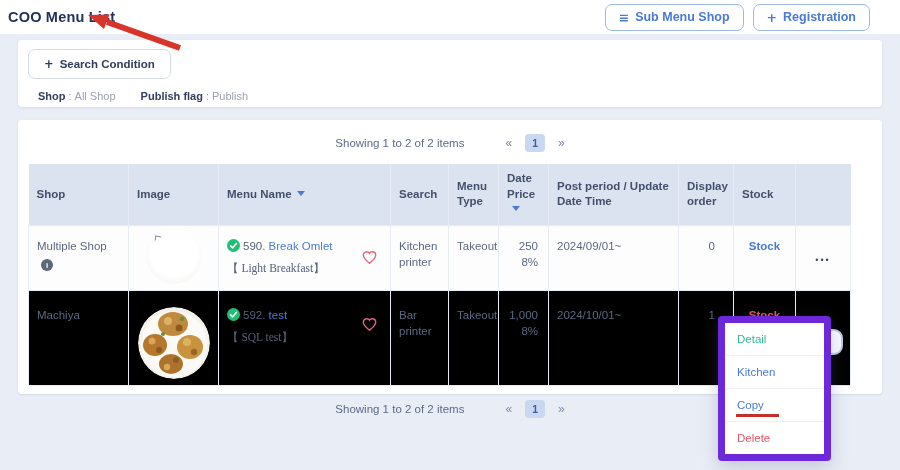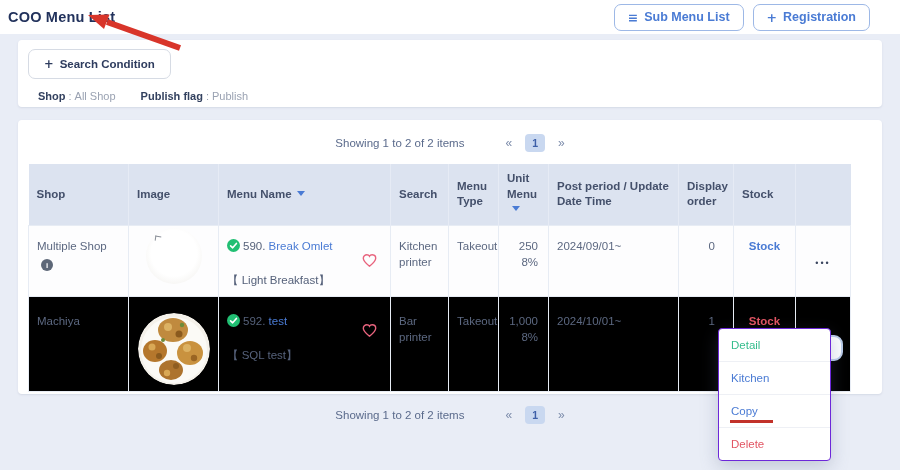--- a/index.html
+++ b/index.html
@@ -89,21 +89,21 @@
   .stock-alert { color:#e25563; font-weight:bold; cursor:pointer; }
   .info-icon {
     display:inline-flex; align-items:center; justify-content:center;
     width:12px; height:12px; border-radius:50%; background:#5d6778;
     color:#fff; font-size:8px; font-weight:bold; font-style:normal;
     margin-left:4px; vertical-align:-2px; cursor:pointer;
   }
   .menu-cell { position:relative; padding-right:34px !important; }
   .check-icon { vertical-align:-2px; margin-right:3px; }
   .menu-number { color:#55617a; }
-  .menu-sub { color:#55617a; margin-top:18px; }
+  .menu-sub { color:#55617a; margin-top:6px;font-family:Liberation Serif, serif; }
   .heart-icon { position:absolute; right:12px; top:50%; margin-top:-9px; cursor:pointer; }
   tr.row-2 .heart-icon { top:34px; }
 
   .img-plate {
     display:inline-block; width:56px; height:56px; border-radius:50%;
     background:radial-gradient(circle at 50% 45%, #ffffff 55%, #f3f2ef 85%, #ecebe7 100%);
     position:relative;
   }
   .img-plate .broken-mark {
     position:absolute; left:9px; top:8px; width:6px; height:5px;
@@ -115,22 +115,22 @@
   .ellipsis-btn {
     background:none; border:none; color:#3c4760; font-size:9px; letter-spacing:2px;
     cursor:pointer; font-family:"Liberation Sans", sans-serif; padding:4px 6px;
   }
   .ellipsis-btn.focused {
     border:2px solid #b9cbe9; border-radius:9px; background:#fbfcff; padding:6px 10px;
   }
 
   
   .action-menu {
-    position:absolute; left:718px; top:328px; width:113px; z-index:20;
-    background:#fff; border:1px solid #6d28d9; border-radius:4px;
+    position:absolute; left:718px; top:316px; width:113px; z-index:20;
+    background:#fff; border:7px solid #6d28d9; border-radius:4px;
     box-shadow:0 6px 18px rgba(95,105,135,.28);
   }
   .action-item {
     display:block; width:100%; text-align:left; background:none; border:none;
     border-bottom:1px solid #eef0f5; padding:10px 12px; font-size:11.5px;
     cursor:pointer; font-family:"Liberation Sans", sans-serif; position:relative;
   }
   .action-item:last-child { border-bottom:none; }
   .action-detail { color:#35bd8d; }
   .action-update { color:#4a7bd4; }
@@ -145,21 +145,21 @@
   .arrow-annotation { left:80px; top:6px; }
 </style>
 </head>
 <body>
 
 <div class="topbar">
   <div class="page-title">COO Menu List</div>
   <div class="topbar-actions">
     <button class="btn-outline">
       <span class="glyph-icon">≡</span>
-      <span>Sub Menu List</span>
+      <span>Sub Menu Shop</span>
     </button>
     <button class="btn-outline">
       <span class="glyph-icon">+</span>
       <span>Registration</span>
     </button>
   </div>
 </div>
 
 <div class="card search-card">
   <button class="btn-search">
@@ -194,21 +194,21 @@
         <col style="width:62px">
         <col style="width:55px">
     </colgroup>
     <thead>
       <tr>
         <th>Shop</th>
         <th>Image</th>
         <th><span>Menu Name</span><span class="sort-caret"></span></th>
         <th>Search</th>
         <th>Menu Type</th>
-        <th><span>Unit Menu</span><span class="sort-caret"></span></th>
+        <th><span>Date Price</span><span class="sort-caret"></span></th>
         <th>Post period / Update Date Time</th>
         <th>Display order</th>
         <th>Stock</th>
         <th></th>
       </tr>
     </thead>
     <tbody>
 
       <tr class="row-1" style="height:58px">
         <td><span>Multiple Shop</span><i class="info-icon">i</i></td>

